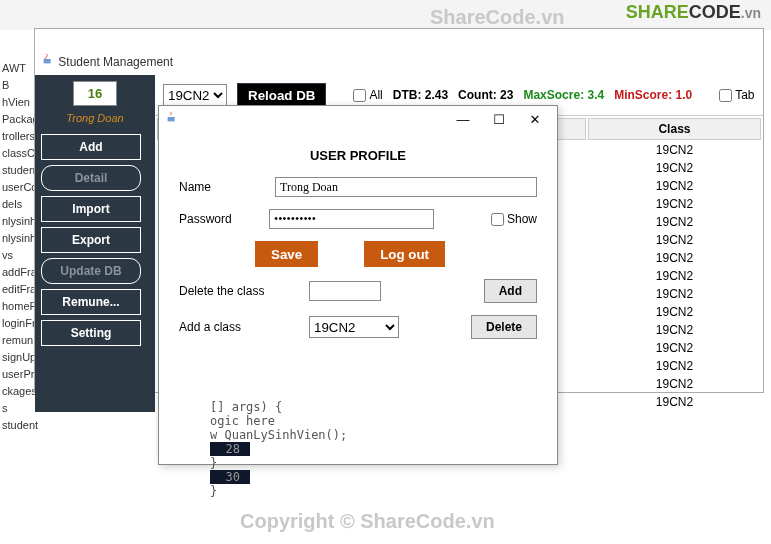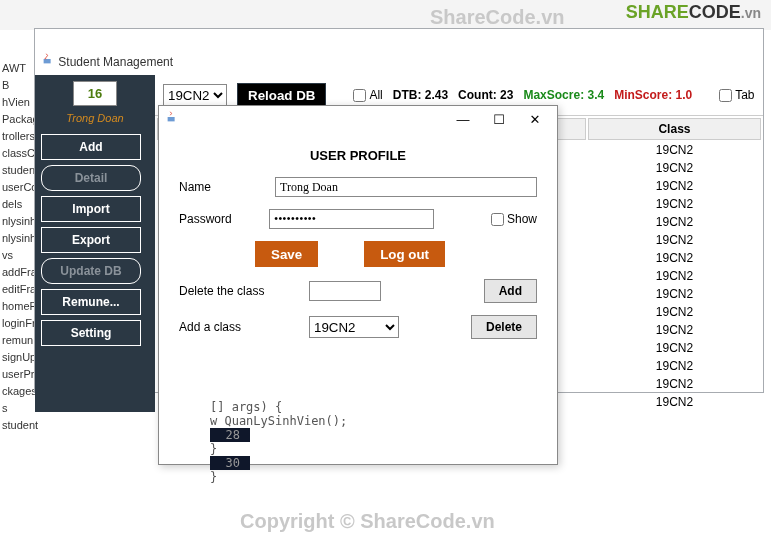--- a/index.html
+++ b/index.html
@@ -315,20 +315,24 @@
   </div>
 </div>
 
 <div class="code-area" id="code-area">
     <div class="ln">
       <div class="gutter"></div>
       <div>[] args) {</div>
     </div>
     <div class="ln">
       <div class="gutter"></div>
+      <div>ogic here</div>
+    </div>
+    <div class="ln">
+      <div class="gutter"></div>
       <div>w QuanLySinhVien();</div>
     </div>
     <div class="ln">
       <div class="gutter">28</div>
       <div>}</div>
     </div>
     <div class="ln">
       <div class="gutter">30</div>
       <div>}</div>
     </div>

